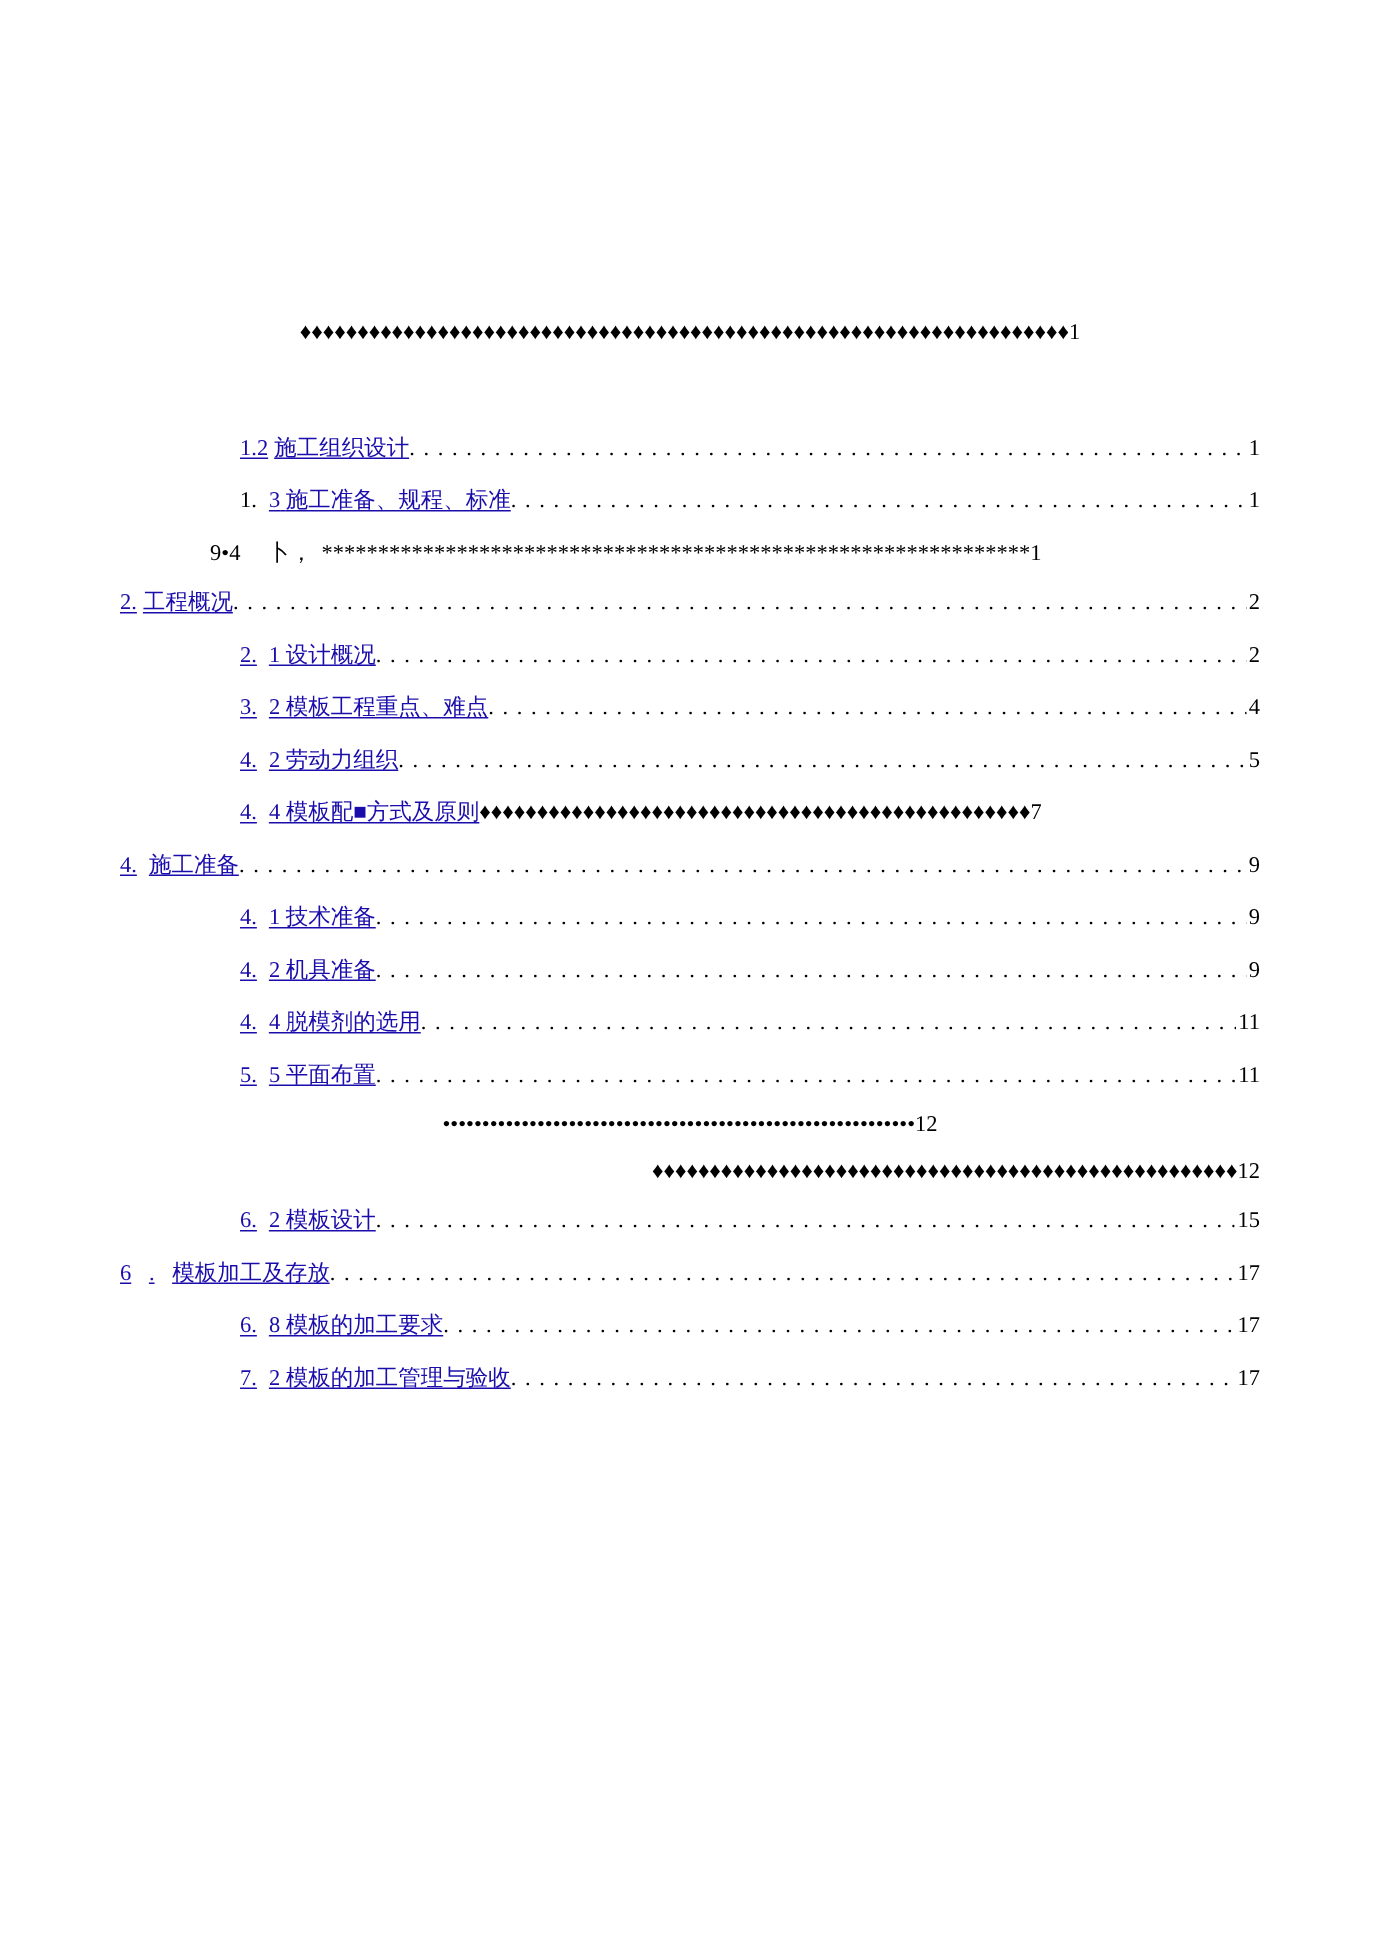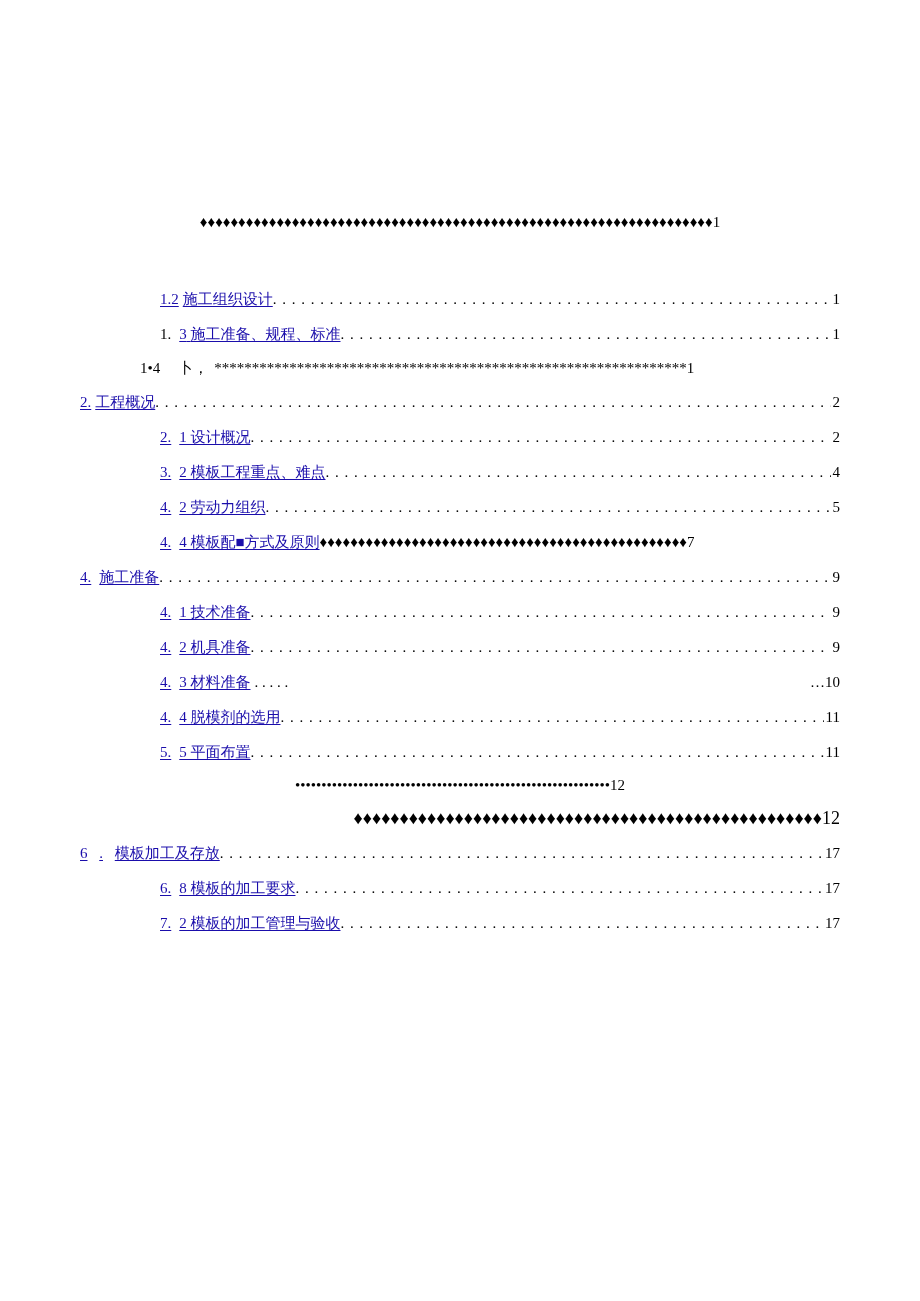--- a/index.html
+++ b/index.html
@@ -87,21 +87,21 @@
     margin-right: 6px;
   }
   .diamonds {
     font-family: "SimSun", "宋体", serif;
   }
   .right-align-block {
     display: flex;
     justify-content: flex-end;
     white-space: nowrap;
     overflow: hidden;
-    font-size: 18px;
+    font-size: 15px;
     margin: 14px 0;
     text-align: center;
   }
   .empty-top {
     height: 140px;
   }
 </style>
 </head>
 <body>
 
@@ -125,21 +125,21 @@
 
   <div class="toc-line indent-1">
     <span>
       <span class="num-plain">1.</span><span class="link"><span>3</span> <span>施工准备、规程、标准</span></span>
     </span>
     <span class="leader dots"></span>
     <span class="page-no">1</span>
   </div>
 
   <div class="special-14">
-    <span class="prefix">1•4</span>
+    <span class="prefix">9•4</span>
     <span class="comma">卜，</span>
     <span class="fill-inline">***************************************************************1</span>
   </div>
 
   <div class="toc-line indent-0">
     <span class="link">
       <span class="num">2.</span><span>工程概况</span>
     </span>
     <span class="leader dots"></span>
     <span class="page-no">2</span>
@@ -194,28 +194,20 @@
   </div>
 
   <div class="toc-line indent-1">
     <span>
       <span class="num-link">4.</span><span class="link">2 机具准备</span>
     </span>
     <span class="leader dots"></span>
     <span class="page-no">9</span>
   </div>
 
-  <div class="toc-line indent-1">
-    <span>
-      <span class="num-link">4.</span><span class="link">3 材料准备</span>
-    </span>
-    <span style="margin-left:4px">. . . . .</span>
-    <span style="flex:1 1 auto"></span>
-    <span class="page-no">…10</span>
-  </div>
 
   <div class="toc-line indent-1">
     <span>
       <span class="num-link">4.</span><span class="link">4 脱模剂的选用</span>
     </span>
     <span class="leader dots"></span>
     <span class="page-no">11</span>
   </div>
 
   <div class="toc-line indent-1">
@@ -227,20 +219,27 @@
   </div>
 
   <div class="center-block">
     <span>••••••••••••••••••••••••••••••••••••••••••••••••••••••••••••12</span>
   </div>
 
   <div class="right-align-block">
     <span class="diamonds">♦♦♦♦♦♦♦♦♦♦♦♦♦♦♦♦♦♦♦♦♦♦♦♦♦♦♦♦♦♦♦♦♦♦♦♦♦♦♦♦♦♦♦♦♦♦♦♦♦♦♦12</span>
   </div>
 
+  <div class="toc-line indent-1">
+    <span>
+      <span class="num-link">6.</span><span class="link">2 模板设计</span>
+    </span>
+    <span class="leader dots"></span>
+    <span class="page-no">15</span>
+  </div>
 
   <div class="toc-line indent-0">
     <span>
       <span class="link">6</span>
       <span style="margin:0 8px" class="link">.</span>
       <span class="link">模板加工及存放</span>
     </span>
     <span class="leader dots"></span>
     <span class="page-no">17</span>
   </div>

